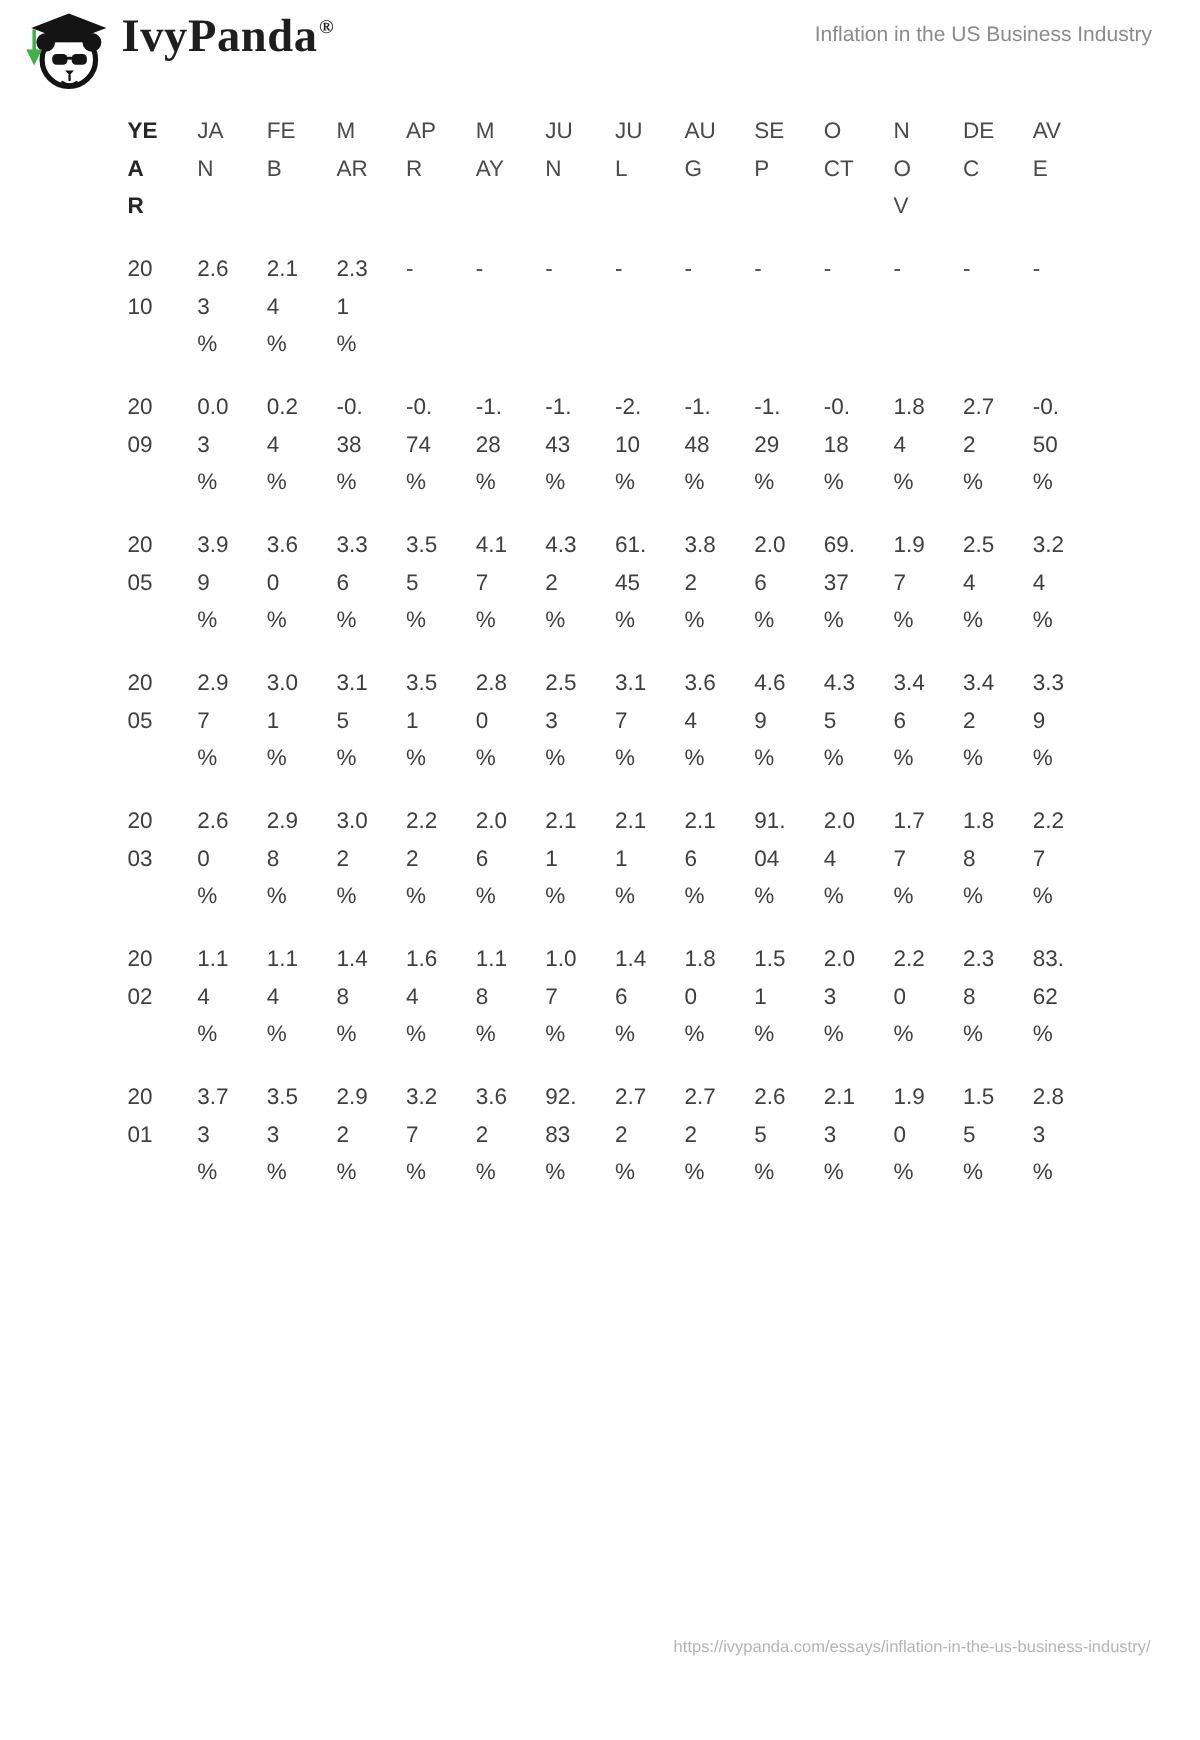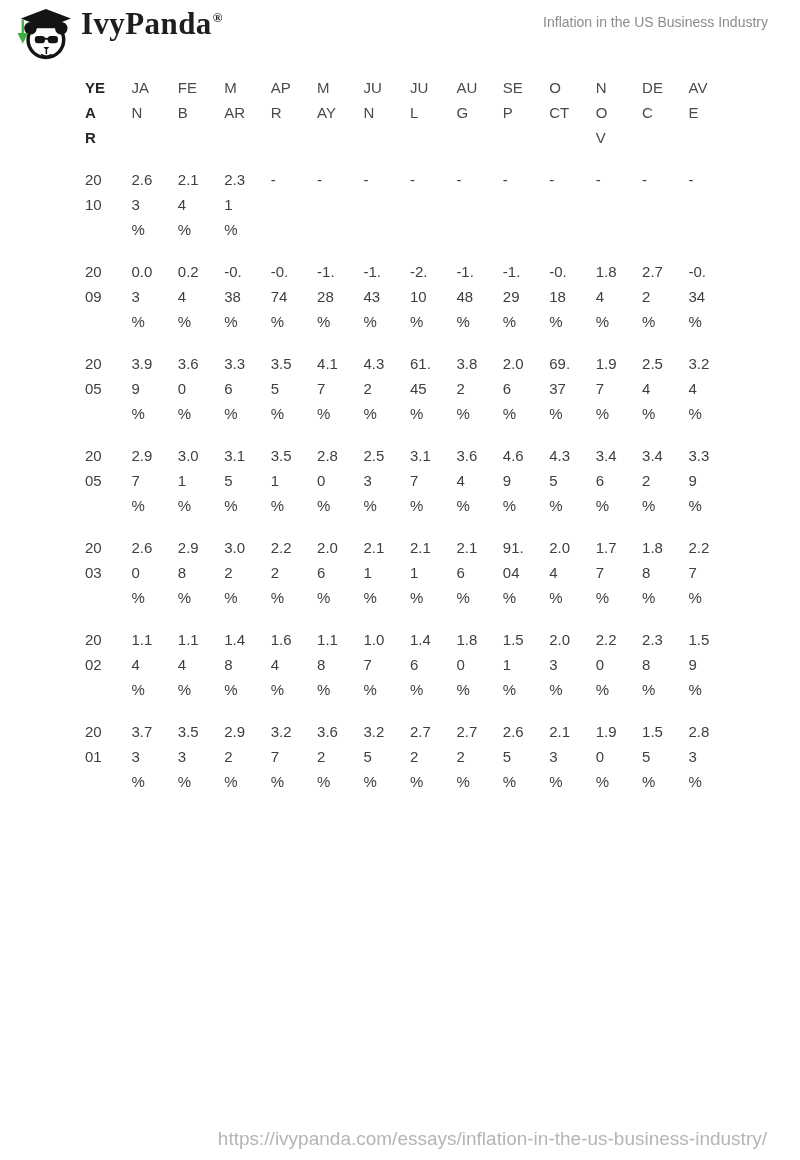--- a/index.html
+++ b/index.html
@@ -66,23 +66,23 @@
     font-weight: normal;
     color: #3f3f3f;
     overflow-wrap: break-word;
     word-wrap: break-word;
   }
   thead th { color: #4a4a4a; }
   th.year-head { font-weight: bold; color: #262626; }
   
   .footer-url {
     position: absolute;
-    top: 1128px;
+    top: 1092px;
     right: 33px;
-    font-size: 19px;
+    font-size: 11px;
     color: #b5b5b5;
     cursor: pointer;
   }
 </style>
 </head>
 <body>
 
 <div class="page">
 
   <div class="logo">
@@ -178,21 +178,21 @@
             <td>-0.38%</td>
             <td>-0.74%</td>
             <td>-1.28%</td>
             <td>-1.43%</td>
             <td>-2.10%</td>
             <td>-1.48%</td>
             <td>-1.29%</td>
             <td>-0.18%</td>
             <td>1.84%</td>
             <td>2.72%</td>
-            <td>-0.34%</td>
+            <td>-0.50%</td>
           </tr>
           <tr>
             <td>2005</td>
             <td>3.99%</td>
             <td>3.60%</td>
             <td>3.36%</td>
             <td>3.55%</td>
             <td>4.17%</td>
             <td>4.32%</td>
             <td>61.45%</td>
@@ -242,30 +242,30 @@
             <td>1.48%</td>
             <td>1.64%</td>
             <td>1.18%</td>
             <td>1.07%</td>
             <td>1.46%</td>
             <td>1.80%</td>
             <td>1.51%</td>
             <td>2.03%</td>
             <td>2.20%</td>
             <td>2.38%</td>
-            <td>1.59%</td>
+            <td>83.62%</td>
           </tr>
           <tr>
             <td>2001</td>
             <td>3.73%</td>
             <td>3.53%</td>
             <td>2.92%</td>
             <td>3.27%</td>
             <td>3.62%</td>
-            <td>3.25%</td>
+            <td>92.83%</td>
             <td>2.72%</td>
             <td>2.72%</td>
             <td>2.65%</td>
             <td>2.13%</td>
             <td>1.90%</td>
             <td>1.55%</td>
             <td>2.83%</td>
           </tr>
         </tbody>
     </table>

